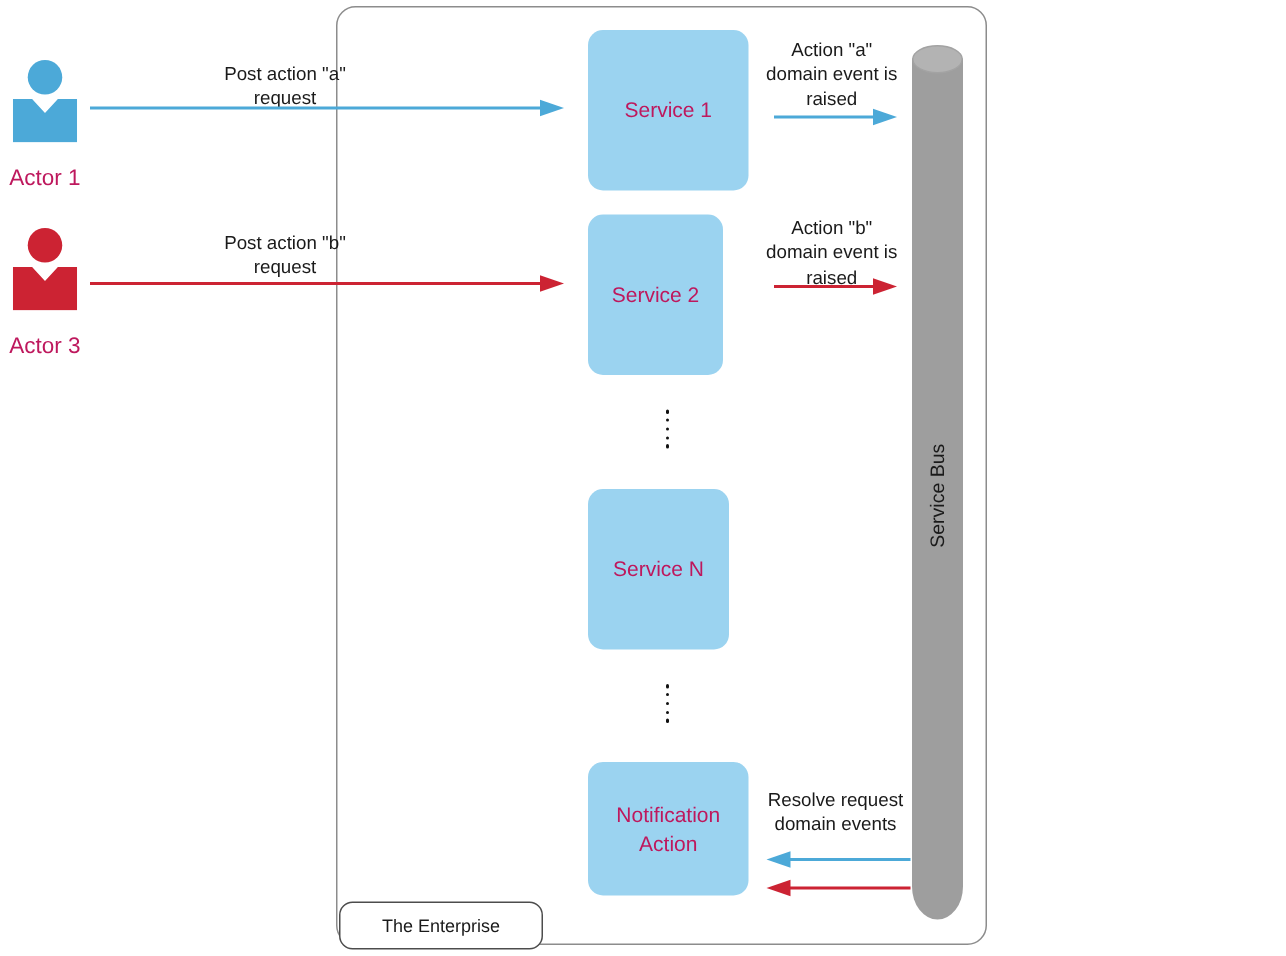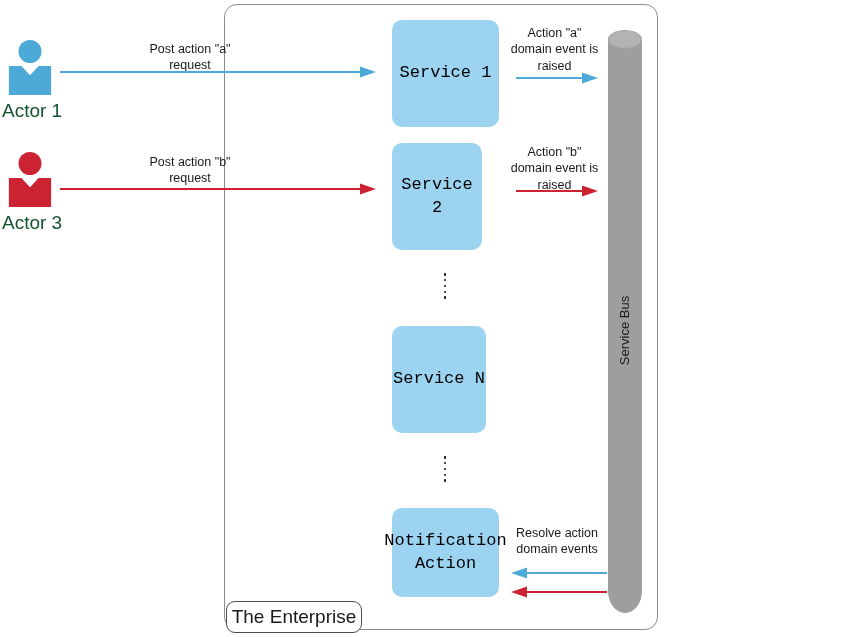--- a/index.html
+++ b/index.html
@@ -37,21 +37,21 @@
     top: 601px;
     width: 136px;
     height: 32px;
     border: 1.4px solid #4d4d4d;
     border-radius: 9px;
     background: #ffffff;
     box-sizing: border-box;
     display: flex;
     align-items: center;
     justify-content: center;
-    font-size: 19px;
+    font-size: 12px;
     color: #1a1a1a;
   }
 
   
   .actor {
     position: absolute;
     width: 56px;
     text-align: center;
   }
   .actor-glyph {
@@ -72,42 +72,41 @@
   .actor-body {
     position: absolute;
     left: 50%;
     top: 26px;
     transform: translateX(-50%);
     width: 43px;
     height: 29px;
     clip-path: polygon(0% 0%, 30% 0%, 50% 32%, 70% 0%, 100% 0%, 100% 100%, 0% 100%);
   }
   .actor-label {
-    margin-top: 5px;
-    font-size: 19px;
-    color: #14532d;
+    margin-top: 15px;
+    font-size: 15px;
+    color: #be185d;
     white-space: nowrap;
   }
   .actor-blue .actor-head, .actor-blue .actor-body { background: #4CA9D8; }
   .actor-red  .actor-head, .actor-red  .actor-body { background: #CC2333; }
 
   
   .service-box {
     position: absolute;
     background: #9BD3F0;
     border-radius: 10px;
     display: flex;
     align-items: center;
     justify-content: center;
     text-align: center;
-    font-size: 17px;
+    font-size: 14px;
     line-height: 1.35;
-    color: #000000;
-    box-sizing: border-box;
-    font-family: Liberation Mono, monospace;
+    color: #be185d;
+    box-sizing: border-box;
   }
 
   
   .service-bus {
     position: absolute;
     left: 608px;
     top: 30px;
     width: 34px;
     height: 583px;
   }
@@ -288,21 +287,21 @@
   </div>
 
   <div class="arrow" style="left:516px; top:184px; width:82px;">
     <svg width="82" height="14" viewBox="0 0 82 14">
       <line x1="0" y1="7" x2="68" y2="7" stroke="#CC2333" stroke-width="2"></line>
       <polygon points="66,1.5 82,7 66,12.5" fill="#CC2333"></polygon>
     </svg>
   </div>
 
   <div class="arrow-label" style="left:497px; top:525px; width:120px;">
-    <div>Resolve action</div>
+    <div>Resolve request</div>
     <div>domain events</div>
   </div>
 
   <div class="arrow" style="left:509px; top:566px; width:98px;">
     <svg width="98" height="14" viewBox="0 0 98 14">
       <line x1="16" y1="7" x2="98" y2="7" stroke="#4CA9D8" stroke-width="2"></line>
       <polygon points="18,1.5 2,7 18,12.5" fill="#4CA9D8"></polygon>
     </svg>
   </div>
 

